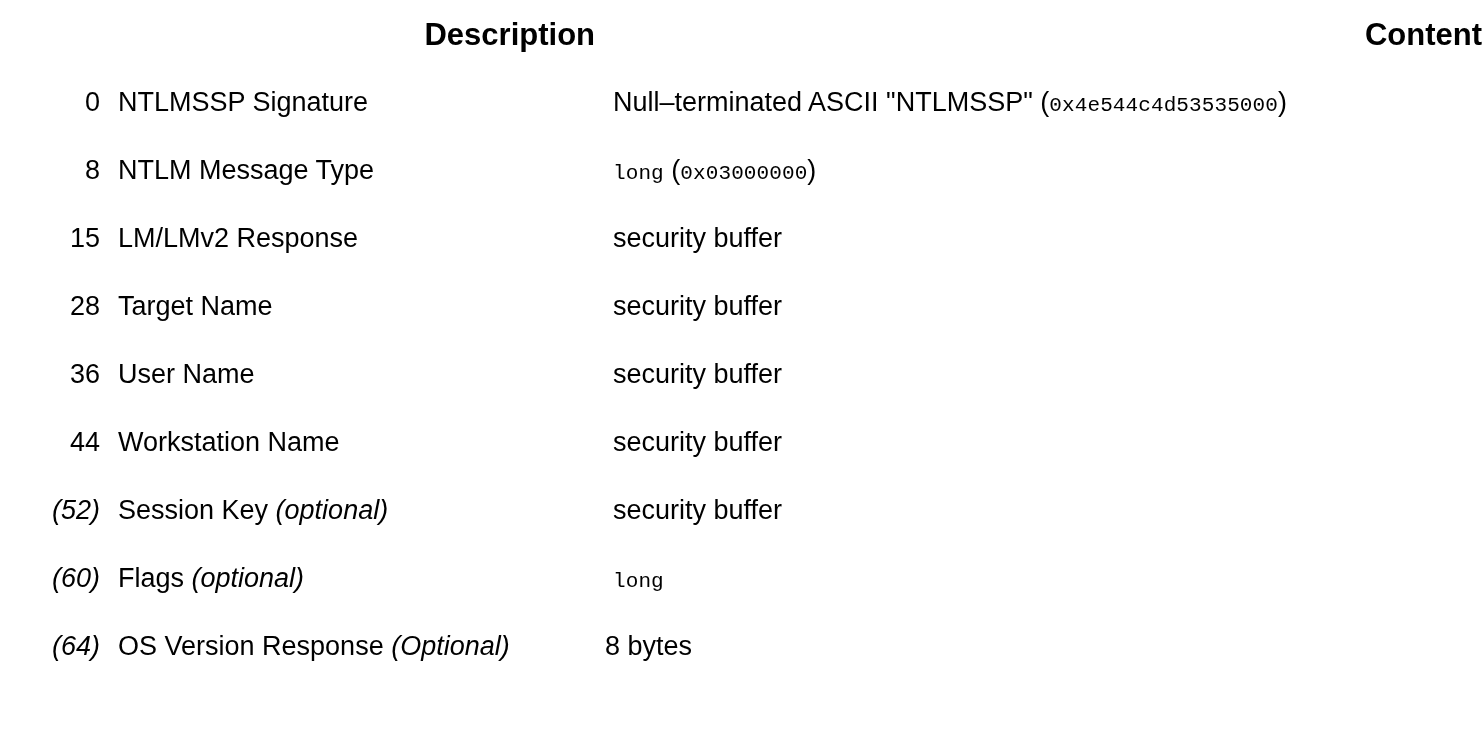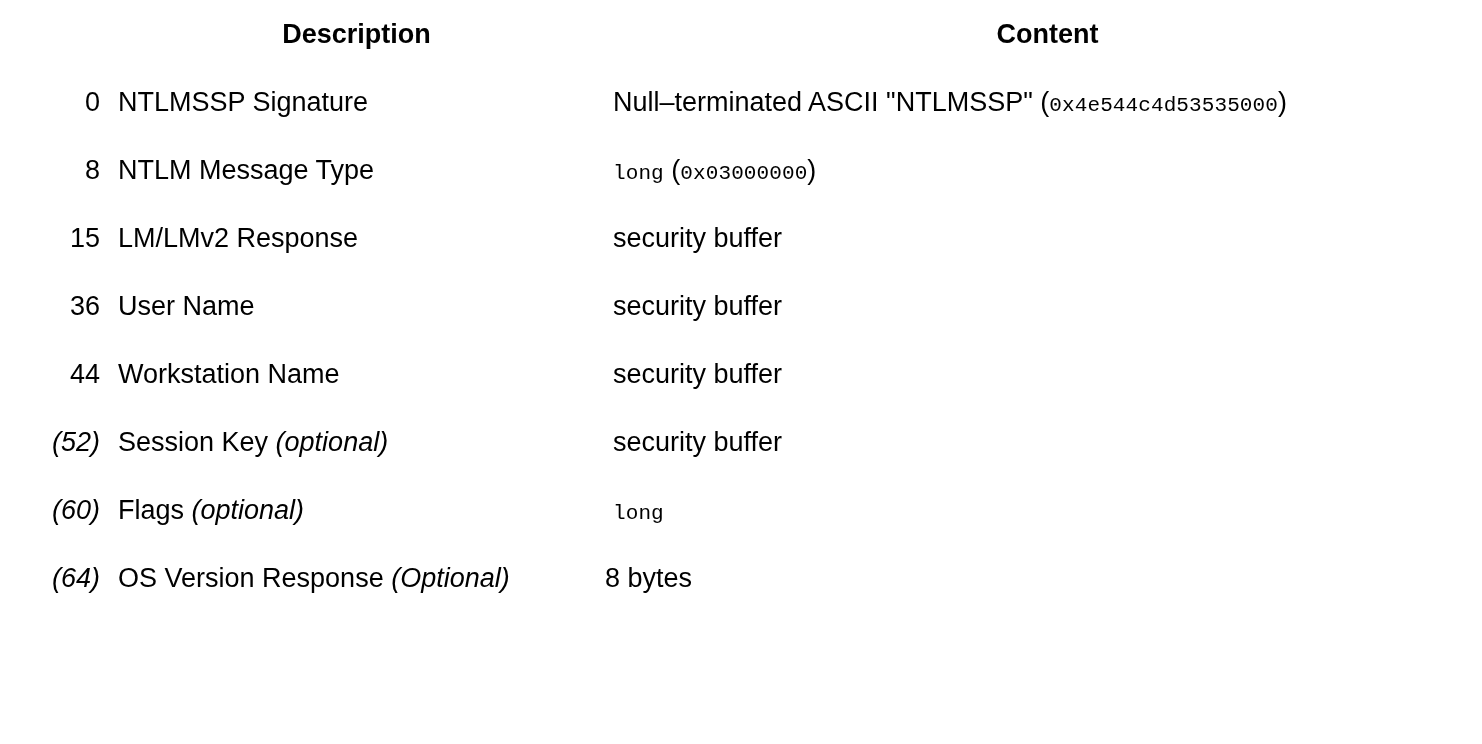--- a/index.html
+++ b/index.html
@@ -29,23 +29,23 @@
     table-layout: fixed;
     width: 1482px;
     margin: 0;
   }
 
   col.c-offset { width: 100px; }
   col.c-desc   { width: 495px; }
   col.c-content{ width: 887px; }
 
   thead th {
-    font-size: 27px;
+    font-size: 31px;
     font-weight: bold;
-    text-align: center;
+    text-align: right;
     padding: 0;
     height: 68px;
     vertical-align: middle;
     line-height: 1;
     white-space: nowrap;
   }
   thead th.th-offset { }
   thead th.th-desc { padding-left: 18px; }
   thead th.th-content { padding-left: 18px; margin-top: 44px; }
 
@@ -122,20 +122,25 @@
           <td class="offset-cell">8</td>
           <td class="desc-cell"><span>NTLM Message Type</span></td>
           <td class="content-cell"><span class="mono">long</span> <span class="paren">(</span><span class="mono">0x03000000</span><span class="paren">)</span></td>
         </tr>
         <tr>
           <td class="offset-cell">15</td>
           <td class="desc-cell"><span>LM/LMv2 Response</span></td>
           <td class="content-cell"><span>security buffer</span></td>
         </tr>
         <tr>
+          <td class="offset-cell">28</td>
+          <td class="desc-cell"><span>Target Name</span></td>
+          <td class="content-cell"><span>security buffer</span></td>
+        </tr>
+        <tr>
           <td class="offset-cell">36</td>
           <td class="desc-cell"><span>User Name</span></td>
           <td class="content-cell"><span>security buffer</span></td>
         </tr>
         <tr>
           <td class="offset-cell">44</td>
           <td class="desc-cell"><span>Workstation Name</span></td>
           <td class="content-cell"><span>security buffer</span></td>
         </tr>
         <tr>

